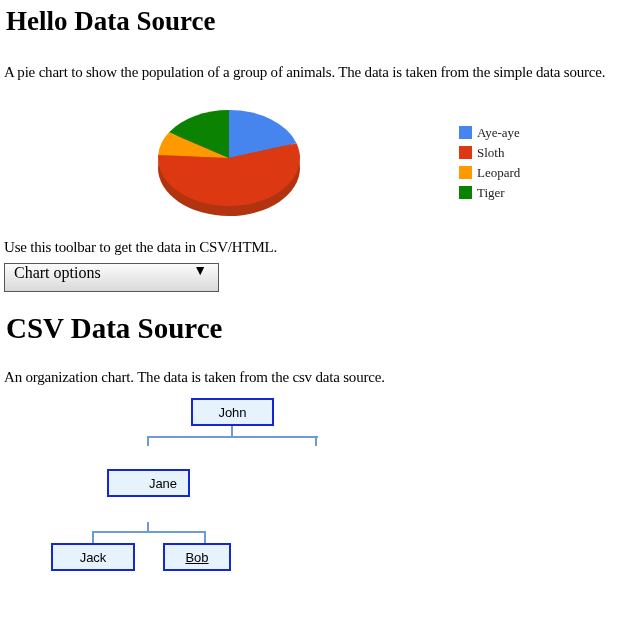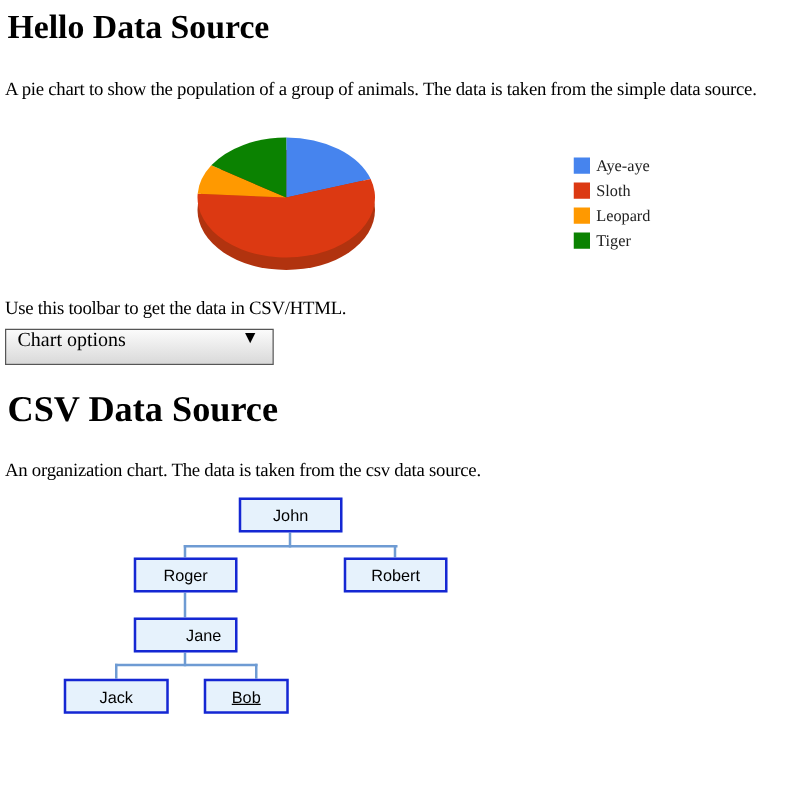--- a/index.html
+++ b/index.html
@@ -26,21 +26,21 @@
   #dropdown .dd-arrow{font-size:14px;padding-right:11px;line-height:1;}
 
   
   .org-node{position:absolute;box-sizing:border-box;width:83px;height:28px;
             background:#e6f2fc;border:2px solid #1527d3;
             font-family:"Liberation Sans", sans-serif;font-size:13px;color:#000;
             display:flex;align-items:center;justify-content:center;cursor:default;}
   #node-john  {left:191px;top:398px;}
   #node-roger {left:107px;top:446px;}
   #node-robert{left:275px;top:446px;}
-  #node-jane  {left:107px;top:494px;padding-left:29px;}
+  #node-jane  {left:107px;top:469px;padding-left:29px;}
   #node-jack  {left:51px; top:543px;width:84px;}
   #node-bob   {left:163px;top:543px;width:68px;text-decoration:underline;}
 
   .org-line{position:absolute;background:#6e9bd3;}
   #ln-john-v   {left:231px;top:426px;width:2px;height:12px;}
   #ln-john-h   {left:147px;top:436px;width:171px;height:2px;}
   #ln-roger-v  {left:147px;top:436px;width:2px;height:10px;}
   #ln-robert-v {left:315px;top:436px;width:2px;height:10px;}
   #ln-rogerjane{left:147px;top:474px;width:2px;height:20px;}
   #ln-jane-v   {left:147px;top:522px;width:2px;height:11px;}
@@ -98,20 +98,18 @@
   <div class="org-line" id="ln-john-h" style="background: rgb(110, 155, 211);"></div>
   <div class="org-line" id="ln-roger-v" style="background: rgb(110, 155, 211);"></div>
   <div class="org-line" id="ln-robert-v" style="background: rgb(110, 155, 211);"></div>
   <div class="org-line" id="ln-rogerjane" style="background: rgb(110, 155, 211);"></div>
   <div class="org-line" id="ln-jane-v" style="background: rgb(110, 155, 211);"></div>
   <div class="org-line" id="ln-jane-h" style="background: rgb(110, 155, 211);"></div>
   <div class="org-line" id="ln-jack-v" style="background: rgb(110, 155, 211);"></div>
   <div class="org-line" id="ln-bob-v" style="background: rgb(110, 155, 211);"></div>
 
   <div class="org-node" id="node-john" style="background: rgb(230, 242, 252); border-color: rgb(21, 39, 211);">John</div>
-  <div class="org-node" id="node-roger" style="background: rgb(230, 242, 252); border-color: rgb(21, 39, 211);">Roger</div>
-  <div class="org-node" id="node-robert" style="background: rgb(230, 242, 252); border-color: rgb(21, 39, 211);">Robert</div>
   <div class="org-node" id="node-jane" style="background: rgb(230, 242, 252); border-color: rgb(21, 39, 211);">Jane</div>
   <div class="org-node" id="node-jack" style="background: rgb(230, 242, 252); border-color: rgb(21, 39, 211);">Jack</div>
   <div class="org-node" id="node-bob" style="background: rgb(230, 242, 252); border-color: rgb(21, 39, 211);">Bob</div>
 
 
 </div>
 
 </body></html>

